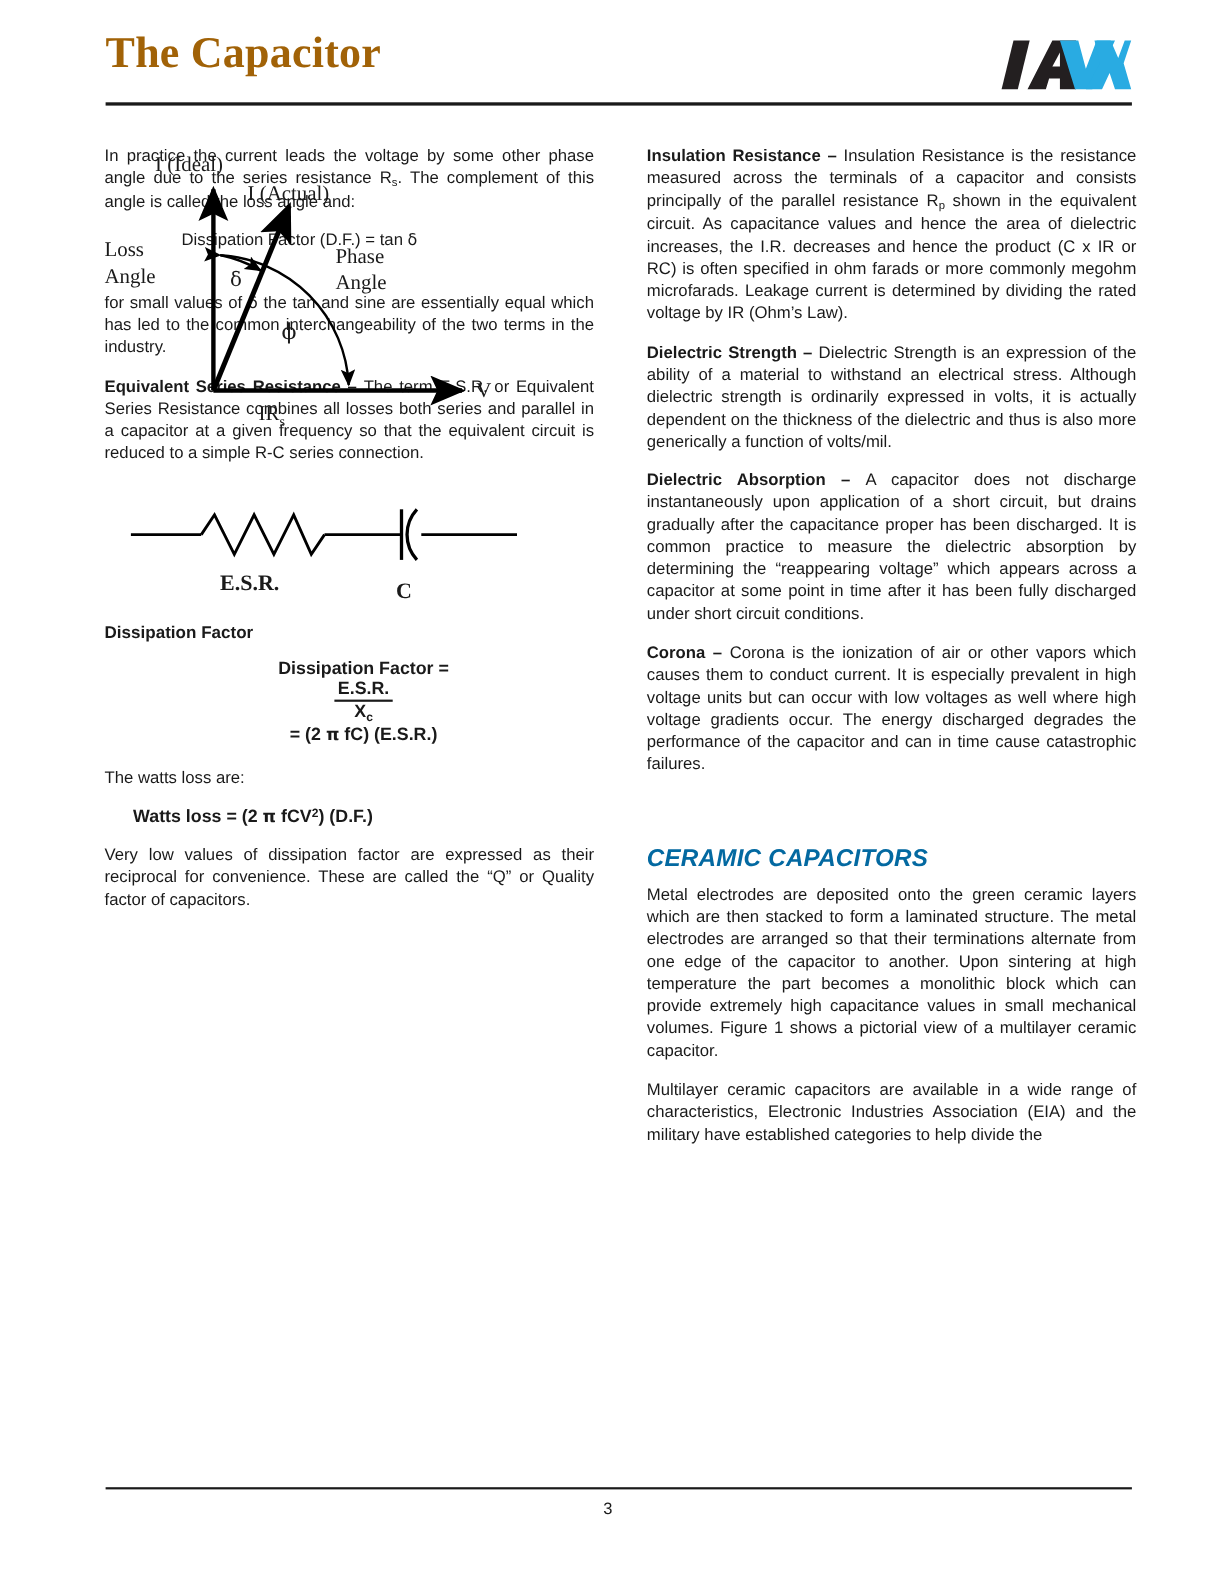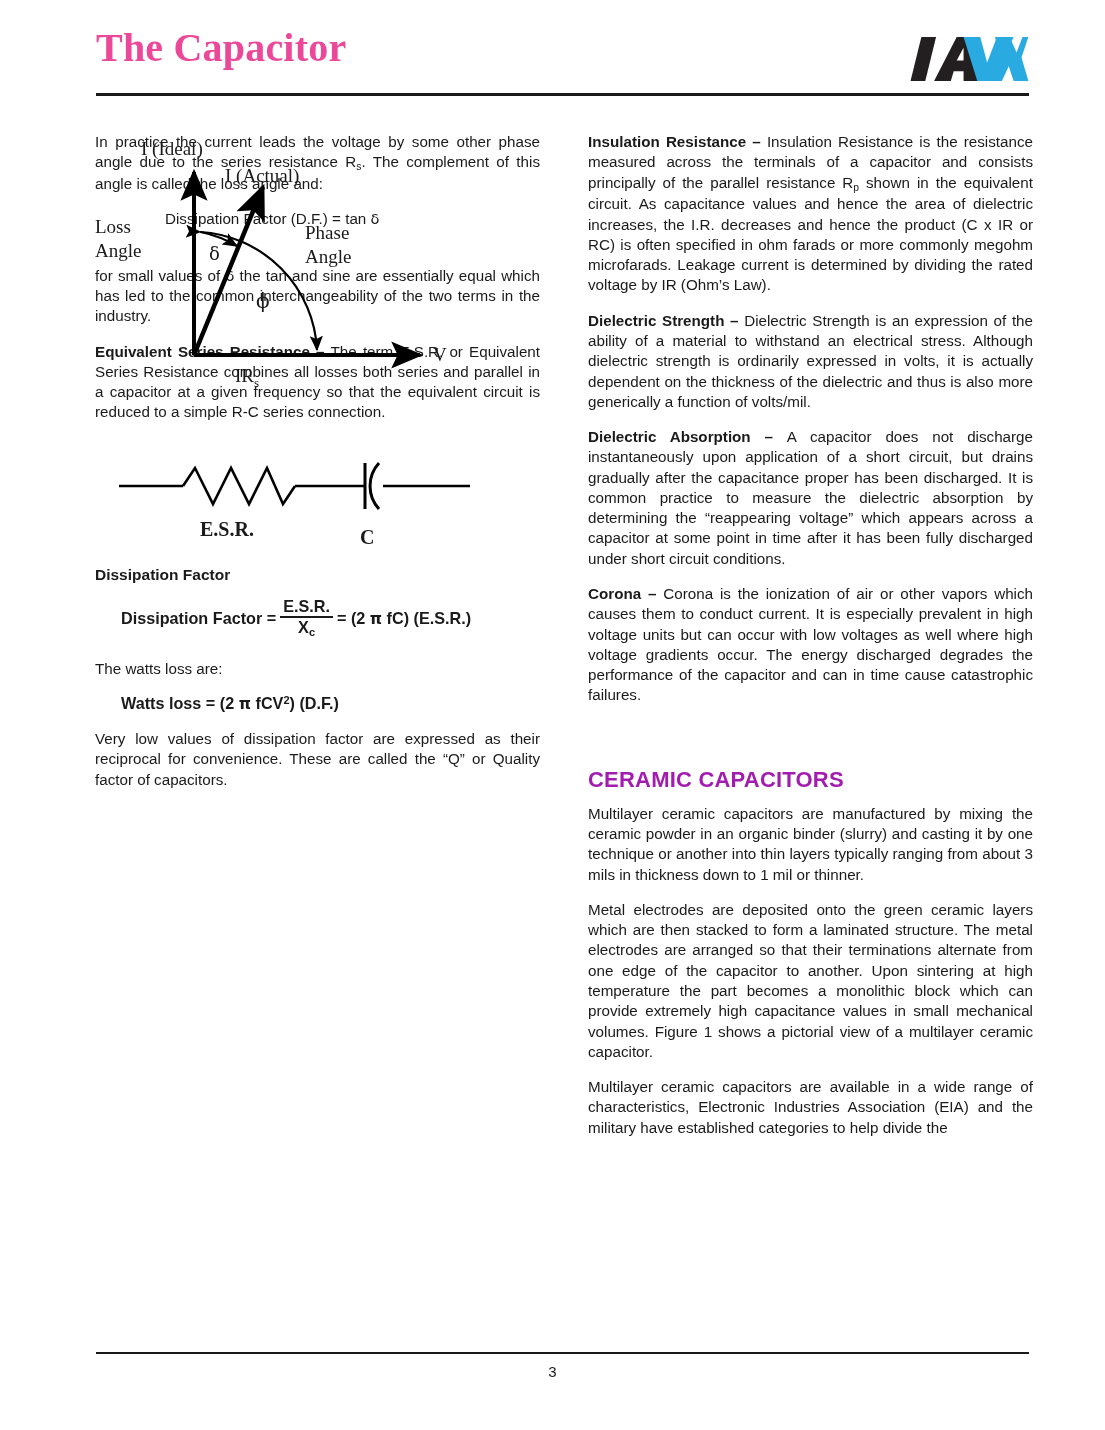--- a/index.html
+++ b/index.html
@@ -25,21 +25,21 @@
     height: 72px;
   }
   #page-title {
     position: absolute;
     left: 0;
     top: 0;
     font-family: "Liberation Serif", "DejaVu Serif", serif;
     font-weight: bold;
     font-size: 40px;
     letter-spacing: 0.2px;
-    color: #ec4899;
+    color: #a16207;
     line-height: 1;
   }
   #logo {
     position: absolute;
     right: 0;
     top: 4px;
     width: 124px;
     height: 54px;
   }
   #header-rule {
@@ -72,21 +72,22 @@
   .lead { font-weight: bold; }
   sub { font-size: 0.68em; vertical-align: -0.28em; }
   sup { font-size: 0.68em; vertical-align: 0.42em; }
 
   .sym { font-family: "DejaVu Sans", sans-serif; font-size: 0.96em; }
 
   h2.section-head {
     margin: 0 0 11px 0;
     font-size: 22px;
     font-weight: bold;
-    color: #a21caf;
+    font-style: italic;
+    color: #0369a1;
     letter-spacing: 0.2px;
   }
   .section-gap { height: 46px; }
 
   h3.sub-head {
     margin: 0 0 14px 0;
     font-size: 15.5px;
     font-weight: bold;
   }
 
@@ -109,20 +110,21 @@
   .eq-line { white-space: nowrap; }
 
   .eq-df {
     margin: 6px 0 20px 0;
     padding-left: 26px;
     font-size: 16.2px;
     font-weight: bold;
     display: flex;
     align-items: center;
     white-space: nowrap;
+    flex-direction: column;
   }
   .frac {
     display: inline-flex;
     flex-direction: column;
     align-items: center;
     vertical-align: middle;
     margin: 0 4px;
     line-height: 1.06;
   }
   .frac .num { padding: 0 3px; }
@@ -286,21 +288,20 @@
   <p class="body-text"><span class="lead">Dielectric Strength – </span><span>Dielectric Strength is an expression of the ability of a material to withstand an electrical stress. Although dielectric strength is ordinarily expressed in volts, it is actually dependent on the thickness of the dielectric and thus is also more generically a function of volts/mil.</span></p>
 
   <p class="body-text"><span class="lead">Dielectric Absorption – </span><span>A capacitor does not discharge instantaneously upon application of a short circuit, but drains gradually after the capacitance proper has been discharged. It is common practice to measure the dielectric absorption by determining the “reappearing voltage” which appears across a capacitor at some point in time after it has been fully discharged under short circuit conditions.</span></p>
 
   <p class="body-text"><span class="lead">Corona – </span><span>Corona is the ionization of air or other vapors which causes them to conduct current. It is especially prevalent in high voltage units but can occur with low voltages as well where high voltage gradients occur. The energy discharged degrades the performance of the capacitor and can in time cause catastrophic failures.</span></p>
 
   <div class="section-gap"></div>
 
   <h2 class="section-head">CERAMIC CAPACITORS</h2>
 
-  <p class="body-text">Multilayer ceramic capacitors are manufactured by mixing the ceramic powder in an organic binder (slurry) and casting it by one technique or another into thin layers typically ranging from about 3 mils in thickness down to 1 mil or thinner.</p>
 
   <p class="body-text">Metal electrodes are deposited onto the green ceramic layers which are then stacked to form a laminated structure. The metal electrodes are arranged so that their terminations alternate from one edge of the capacitor to another. Upon sintering at high temperature the part becomes a monolithic block which can provide extremely high capacitance values in small mechanical volumes. Figure 1 shows a pictorial view of a multilayer ceramic capacitor.</p>
 
   <p class="body-text">Multilayer ceramic capacitors are available in a wide range of characteristics, Electronic Industries Association (EIA) and the military have established categories to help divide the</p>
 </div>
 
 <div id="footer-rule"></div>
 <div id="page-number">3</div>
 
 </body></html>

